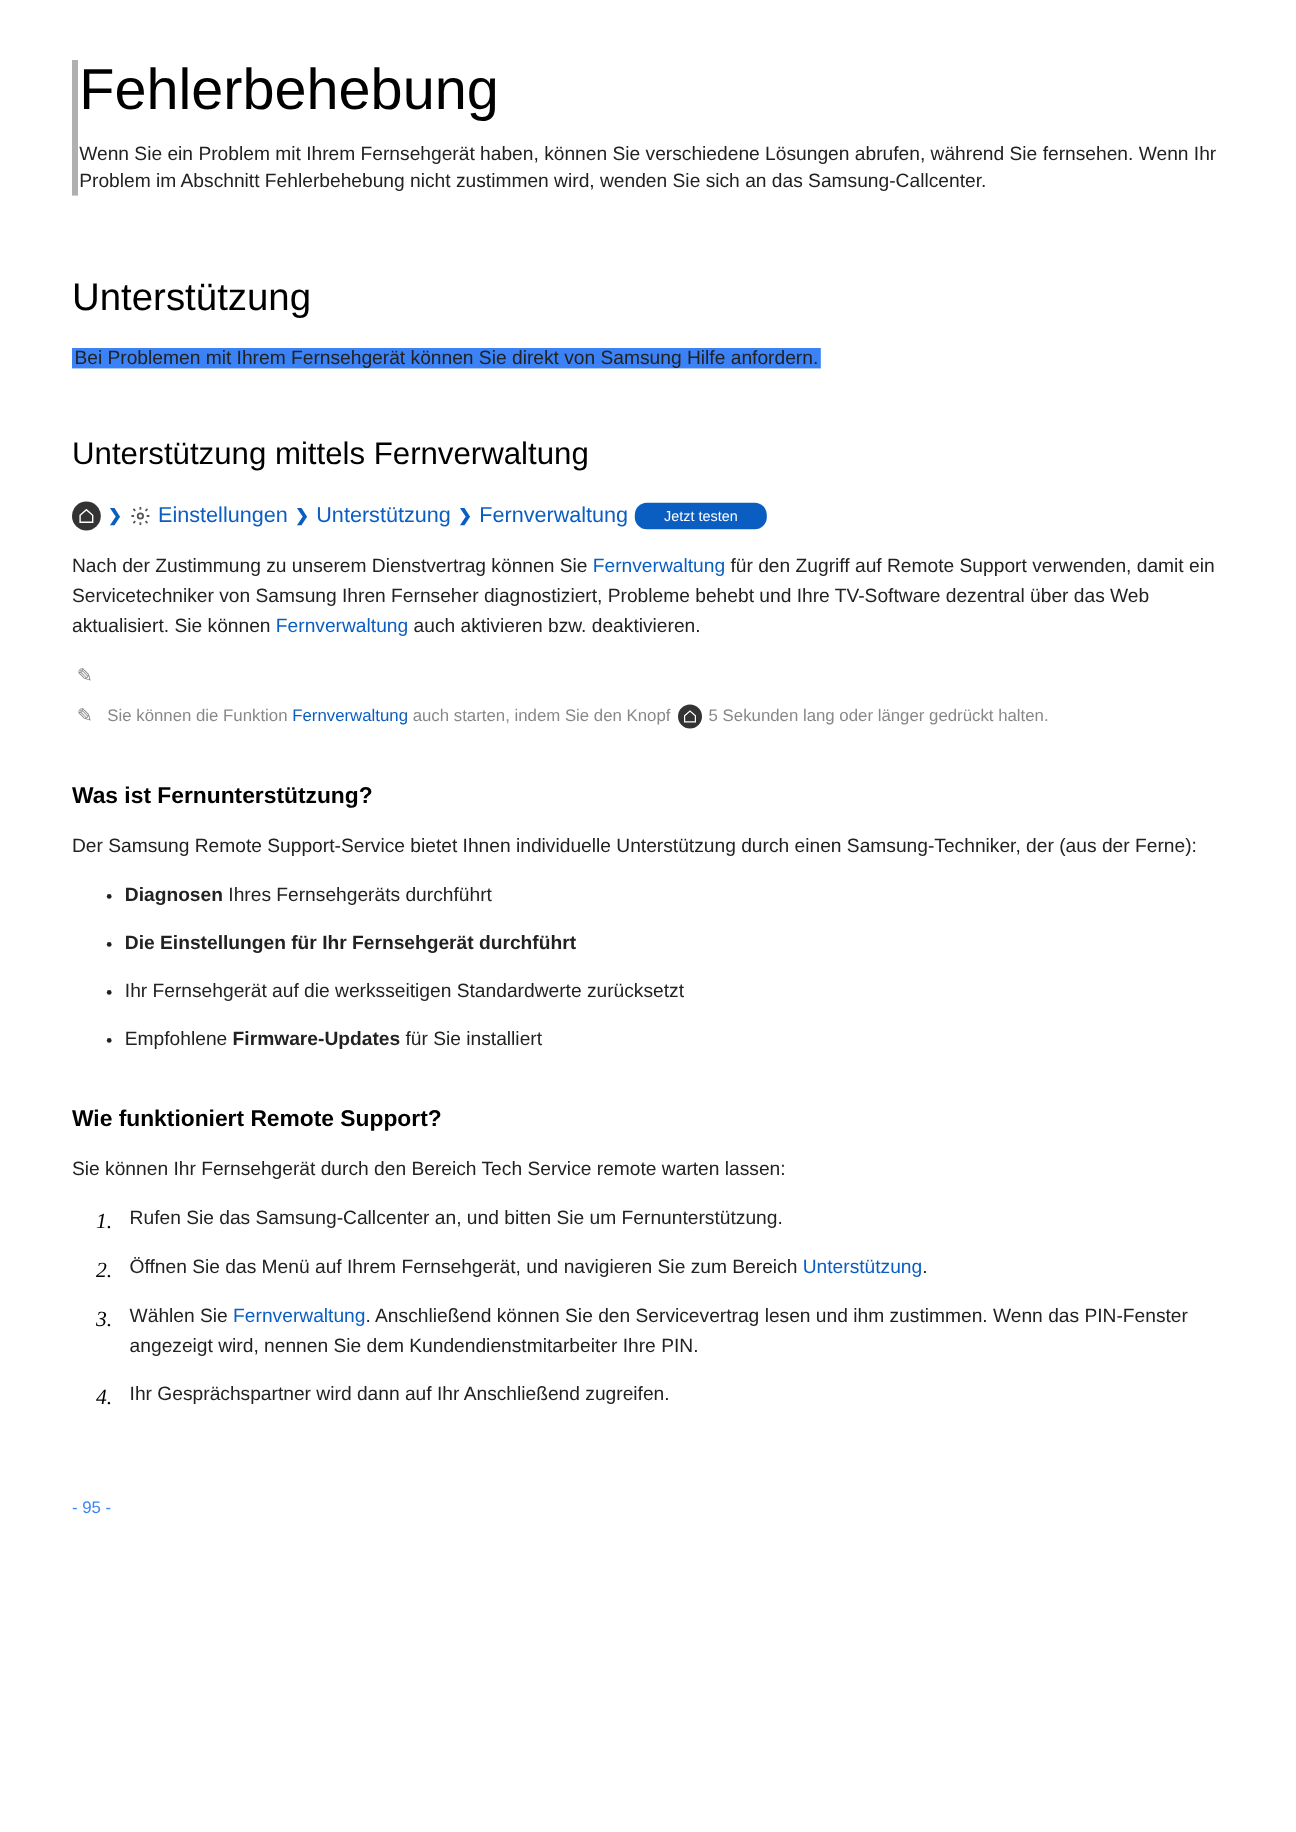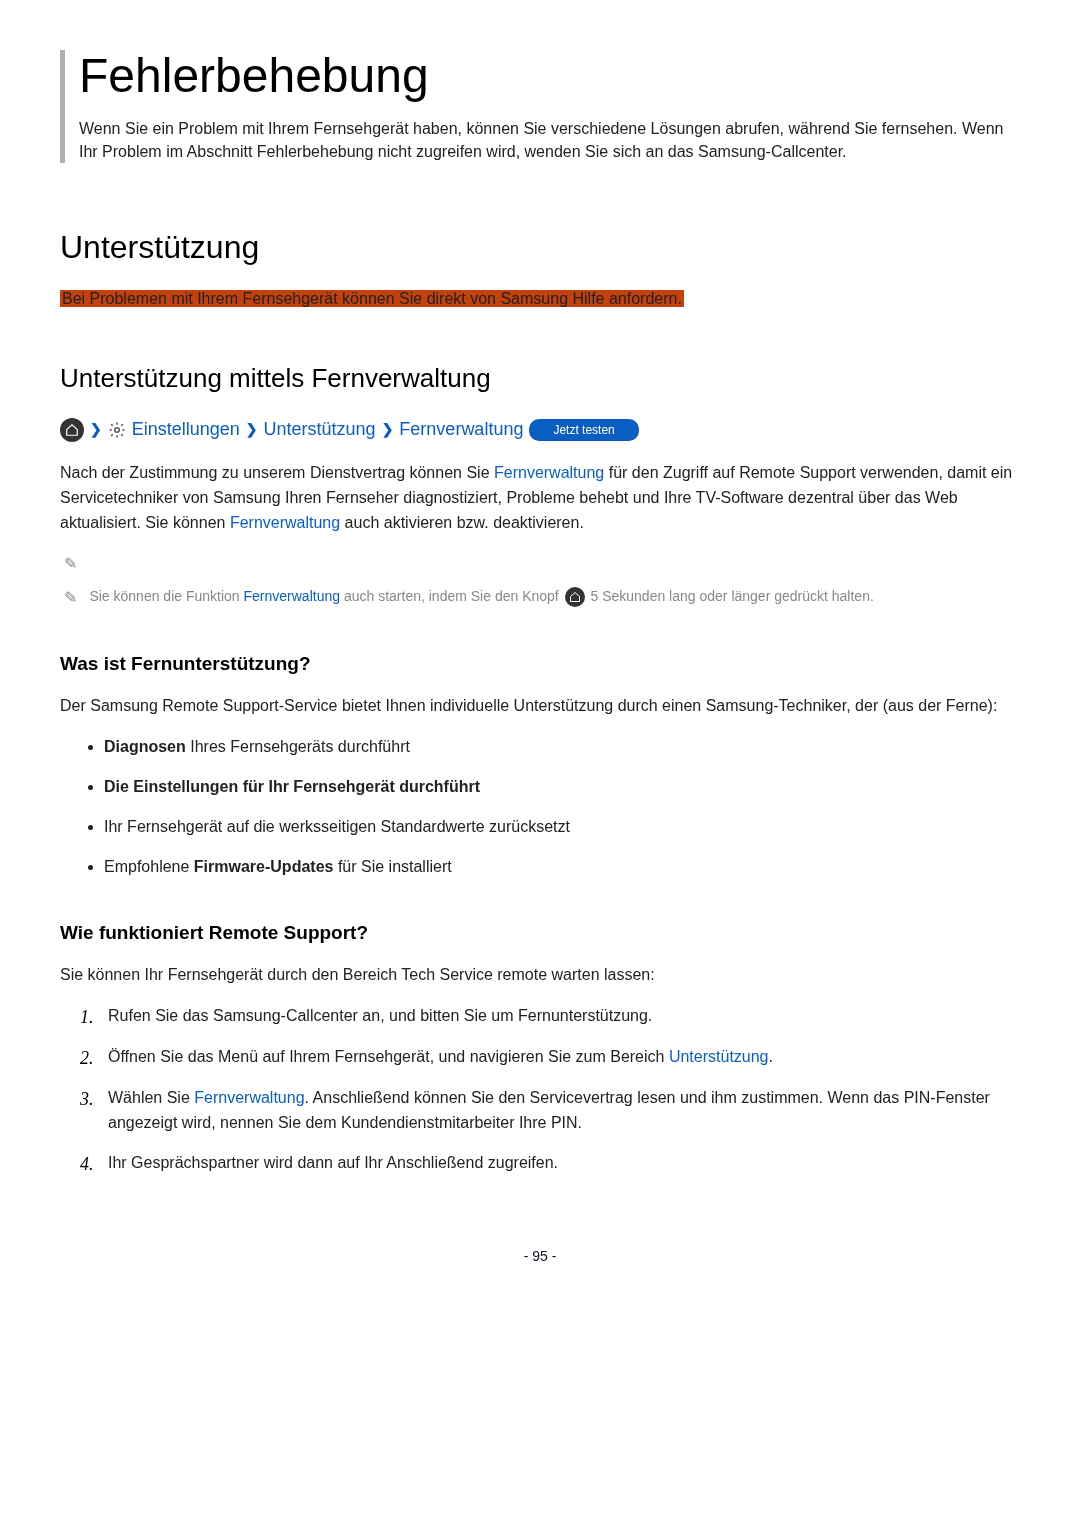--- a/index.html
+++ b/index.html
@@ -7,41 +7,41 @@
     font-family: Arial, Helvetica, sans-serif;
     background: #fff;
     width: 1080px;
     margin: 0 auto;
     padding: 50px 60px 40px 60px;
     color: #000;
     line-height: 1.5;
   }
   .title-block {
     border-left: 5px solid #b0b0b0;
-    padding-left: 14px;
+    padding-left: 1px;
     margin-bottom: 60px;
   }
   .main-title {
     font-size: 48px;
     font-weight: 400;
     margin-bottom: 14px;
     line-height: 1.1;
   }
   .main-intro {
     font-size: 16px;
     color: #222;
     line-height: 1.45;
   }
   .h2 {
     font-size: 32px;
     font-weight: 400;
     margin-bottom: 16px;
   }
   .highlight {
-    background: #c2410c;
+    background: #3b82f6;
     font-size: 16px;
     color: #222;
     display: inline;
     padding: 0 2px;
   }
   .h3 {
     font-size: 26px;
     font-weight: 400;
     margin-top: 48px;
     margin-bottom: 18px;
@@ -133,23 +133,23 @@
     content: counter(step) ".";
     position: absolute;
     left: 0;
     font-family: Georgia, serif;
     font-style: italic;
     font-size: 18px;
     color: #000;
   }
   .bold { font-weight: 600; }
   .page-num {
-    text-align: center;
+    text-align: left;
     font-size: 14px;
-    color: #0f172a;
+    color: #3b82f6;
     margin-top: 70px;
   }
   .inline-icon {
     display: inline-flex;
     vertical-align: middle;
     width: 20px; height: 20px;
     background: #333;
     border-radius: 50%;
     align-items: center;
     justify-content: center;
@@ -157,21 +157,21 @@
   }
   .inline-icon svg { width: 12px; height: 12px; fill: #fff; }
 </style>
 </head>
 <body>
 
 
 
 <div class="title-block">
   <h1 class="main-title">Fehlerbehebung</h1>
-  <p class="main-intro">Wenn Sie ein Problem mit Ihrem Fernsehgerät haben, können Sie verschiedene Lösungen abrufen, während Sie fernsehen. Wenn Ihr Problem im Abschnitt Fehlerbehebung nicht zugreifen wird, wenden Sie sich an das Samsung-Callcenter.</p>
+  <p class="main-intro">Wenn Sie ein Problem mit Ihrem Fernsehgerät haben, können Sie verschiedene Lösungen abrufen, während Sie fernsehen. Wenn Ihr Problem im Abschnitt Fehlerbehebung nicht zustimmen wird, wenden Sie sich an das Samsung-Callcenter.</p>
 </div>
 
 <h2 class="h2">Unterstützung</h2>
 <span class="highlight">Bei Problemen mit Ihrem Fernsehgerät können Sie direkt von Samsung Hilfe anfordern.</span>
 
 <h3 class="h3">Unterstützung mittels Fernverwaltung</h3>
 
 <div class="nav-path">
   <span class="icon-circle">
     <svg viewBox="0 0 24 24" fill="none" stroke="#fff" stroke-width="2">

